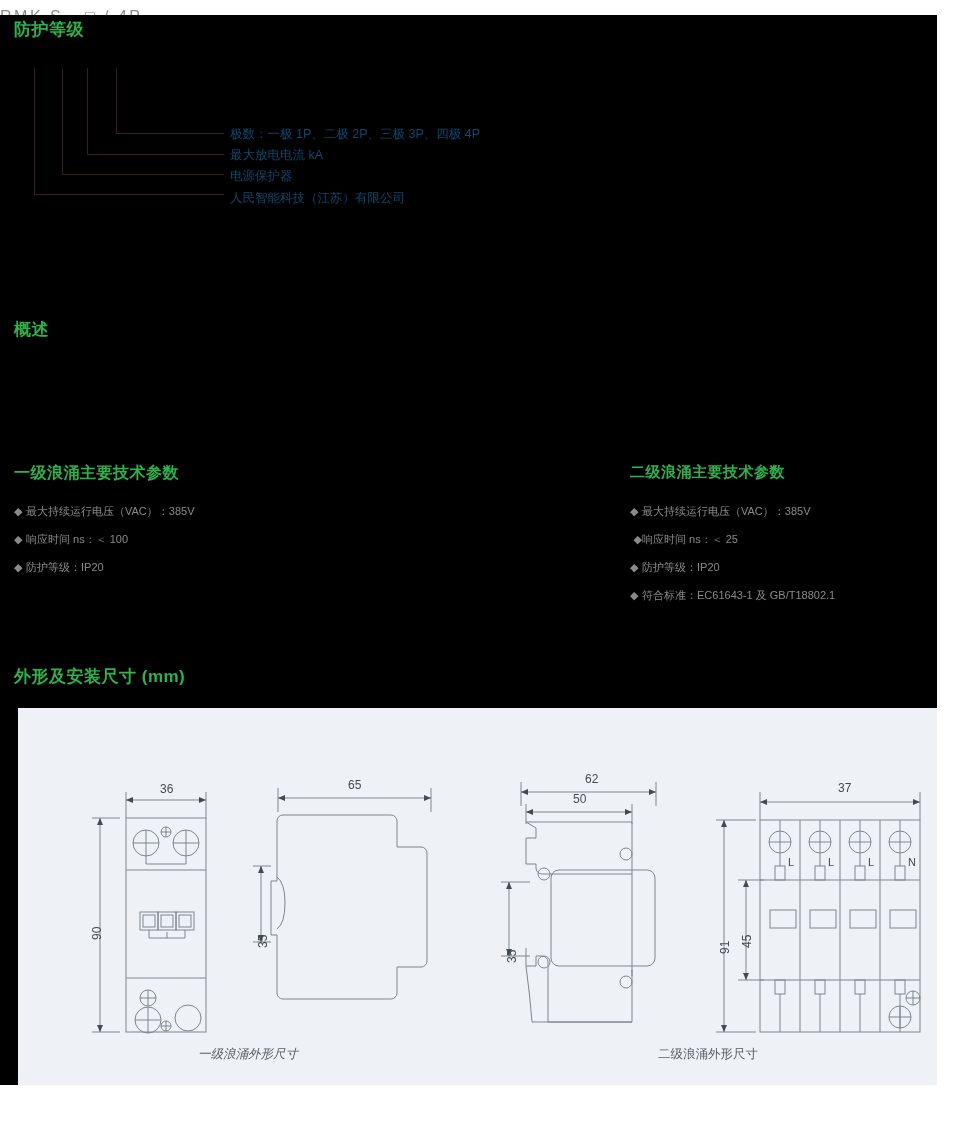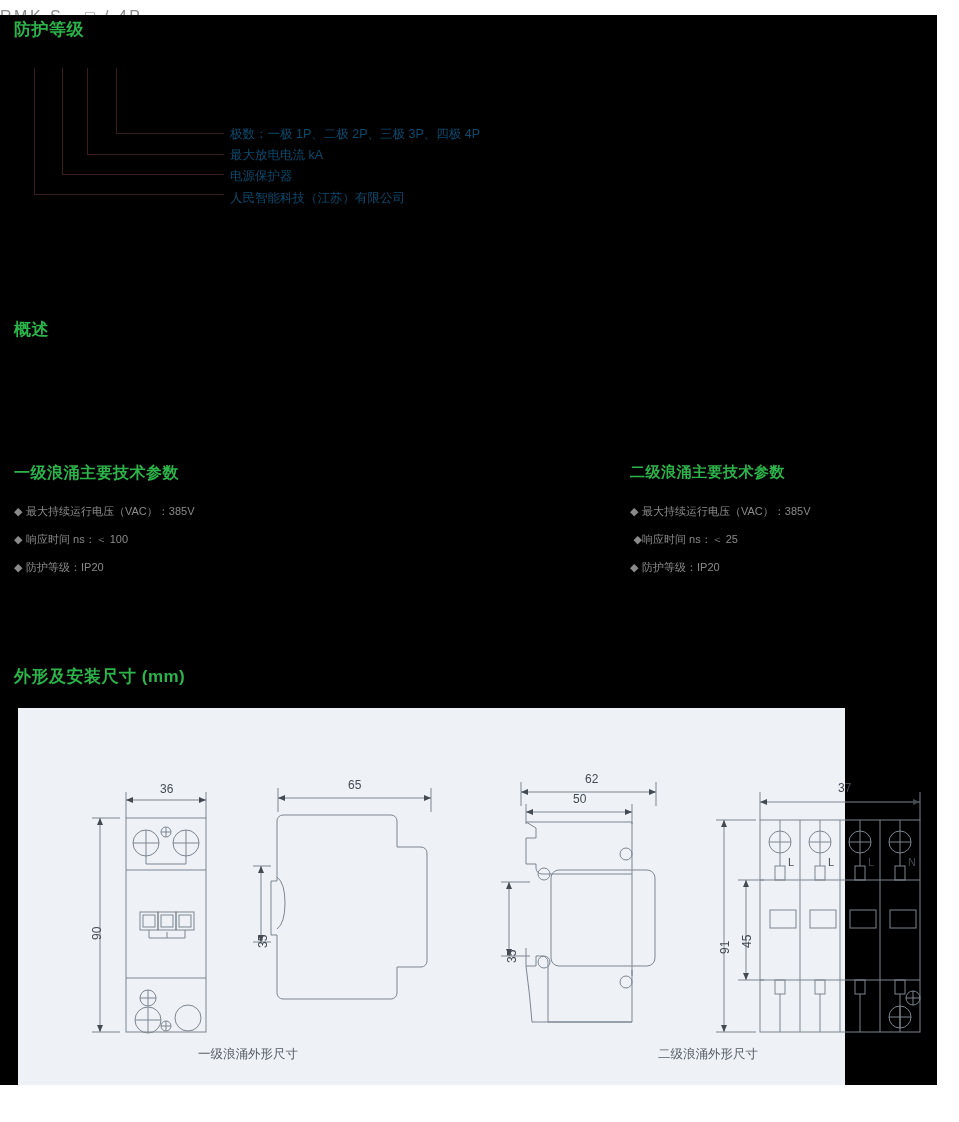--- a/index.html
+++ b/index.html
@@ -15,21 +15,21 @@
   #t-lvl1{left:14px;top:463px;font-size:16px;}
   #t-lvl2{left:630px;top:463px;font-size:15px;}
   #t-dims{left:14px;top:665px;font-size:17px;}
   #code{left:14px;top:50px;font-size:16px;color:#8c8c8c;letter-spacing:2.5px;white-space:nowrap;margin-top:8px;}
   #note{left:14px;top:214px;font-size:12.5px;color:#8a8a8a;white-space:nowrap;}
   .leg{position:absolute;font-size:12.5px;color:#0c4a6e;white-space:nowrap;}
   #ov1{left:14px;top:360px;font-size:12.5px;color:#8a8a8a;white-space:nowrap;}
   #ov2{left:14px;top:382px;font-size:12.5px;color:#8a8a8a;white-space:nowrap;}
   .bullet{display:inline-block;width:12px;color:#8a8a8a;}
   
-  #panel{position:absolute;left:18px;top:708px;width:827px;height:377px;background:#eef2f7;}
+  #panel{position:absolute;left:18px;top:708px;width:919px;height:377px;background:#eef2f7;}
   .cap{position:absolute;font-size:12.5px;color:#555b63;white-space:nowrap;}
   .dimtxt{position:absolute;font-size:12px;color:#444a52;white-space:nowrap;}
   .vert{transform:rotate(-90deg);transform-origin:left top;}
   svg{display:block;}
 </style>
 </head>
 <body>
 
 <div id="page">
 
@@ -74,20 +74,23 @@
 
   <div class="h-green" id="t-lvl2">二级浪涌主要技术参数</div>
   <div class="spec" style="left:630px;top:504px;">
     <span class="bullet">◆</span><span>最大持续运行电压（VAC）：385V</span>
   </div>
   <div class="spec" style="left:630px;top:532px;text-align:right;">
     <span class="bullet">◆</span><span>响应时间 ns：＜ 25</span>
   </div>
   <div class="spec" style="left:630px;top:560px;">
     <span class="bullet">◆</span><span>防护等级：IP20</span>
+  </div>
+  <div class="spec" style="left:630px;top:588px;">
+    <span class="bullet">◆</span><span>符合标准：EC61643-1 及 GB/T18802.1</span>
   </div>
 
   <div class="h-green" id="t-dims">外形及安装尺寸 (mm)</div>
 
   <div id="panel">
 
     <svg width="230" height="300" style="position:absolute;left:40px;top:62px;">
       <g stroke="#7d858f" fill="none" stroke-width="1">
 
         <line x1="68" y1="22" x2="68" y2="48"></line>
@@ -282,17 +285,17 @@
         <text x="80" y="96">L</text>
         <text x="120" y="96">L</text>
         <text x="160" y="96">L</text>
         <text x="200" y="96">N</text>
       </g>
     </svg>
     <div class="dimtxt" style="left:820px;top:73px;">37</div>
     <div class="dimtxt vert" style="left:700px;top:246px;">91</div>
     <div class="dimtxt vert" style="left:722px;top:240px;">45</div>
 
-    <div class="cap" style="left:180px;top:338px;">一级浪涌外形尺寸</div>
+    <div class="cap" style="left:180px;top:338px;font-style:italic;">一级浪涌外形尺寸</div>
     <div class="cap" style="left:640px;top:338px;">二级浪涌外形尺寸</div>
   </div>
 
 </div>
 
 </body></html>

